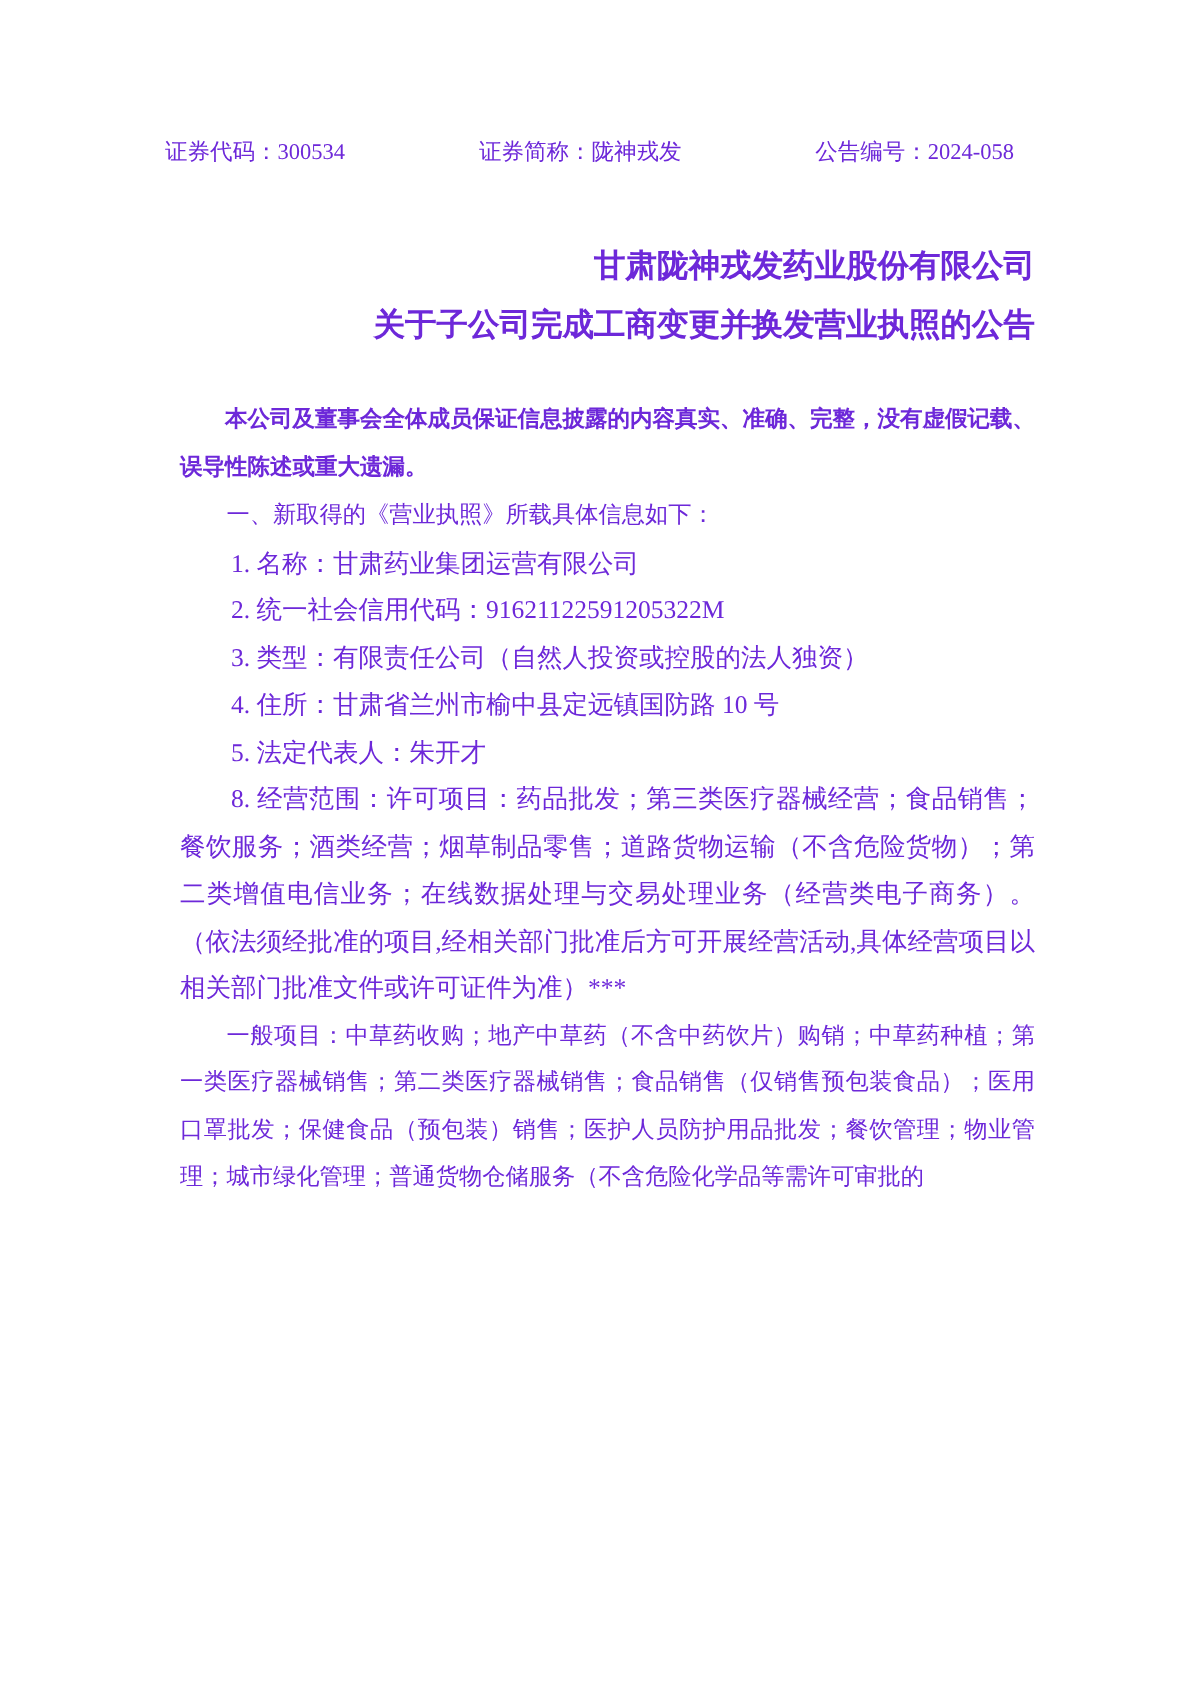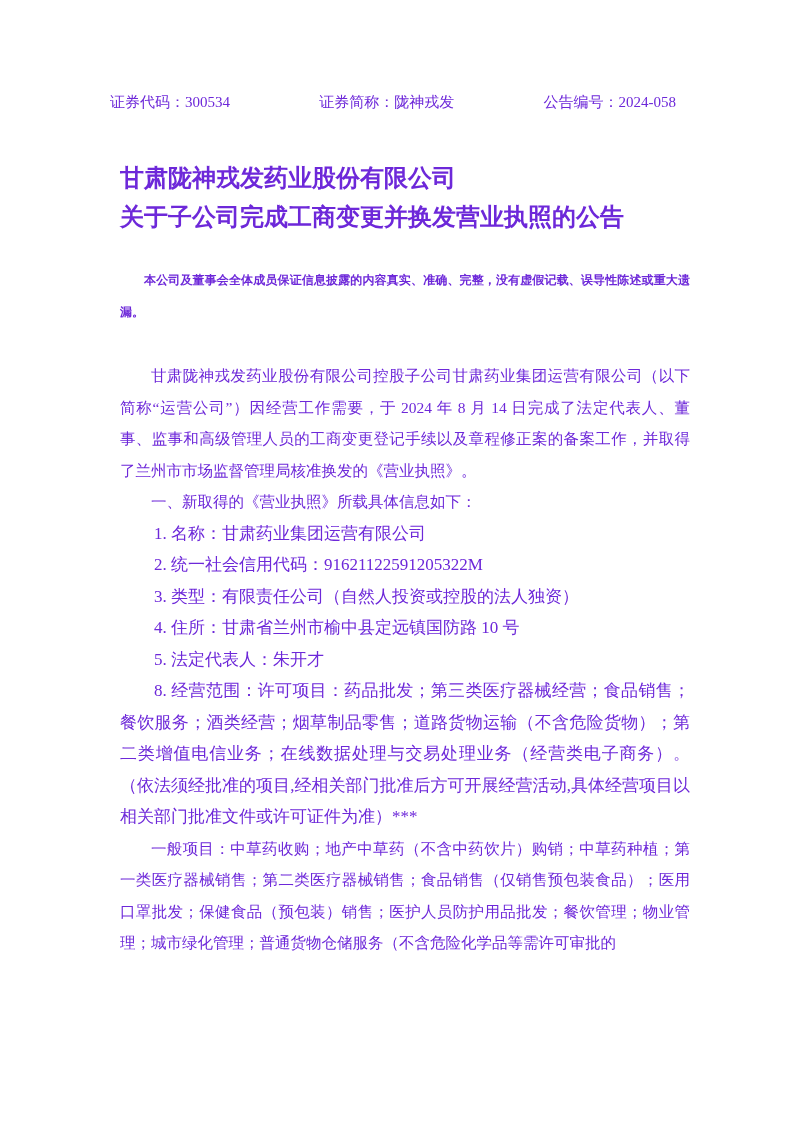--- a/index.html
+++ b/index.html
@@ -24,33 +24,33 @@
     align-items: baseline;
     font-size: 15px;
     line-height: 19px;
     margin-left: -10px;
     margin-right: 14px;
     white-space: nowrap;
   }
 
   .doc-title {
     margin-top: 46px;
-    text-align: left;
+    text-align: right;
     font-family: "Liberation Sans", "DejaVu Sans", sans-serif;
     font-weight: bold;
-    font-size: 24px;
+    font-size: 21px;
     line-height: 39px;
   }
   .doc-title .title-line { display: block; }
 
   .declaration {
     margin-top: 28px;
     font-family: "Liberation Sans", "DejaVu Sans", sans-serif;
     font-weight: bold;
-    font-size: 12px;
+    font-size: 15px;
     line-height: 32px;
     text-indent: 2em;
     text-align: justify;
   }
 
   .para {
     font-size: 15.5px;
     line-height: 31.5px;
     text-indent: 2em;
     text-align: justify;
@@ -84,21 +84,20 @@
     <span>公告编号：2024-058</span>
   </div>
 
   <h1 class="doc-title">
     <span class="title-line">甘肃陇神戎发药业股份有限公司</span>
     <span class="title-line">关于子公司完成工商变更并换发营业执照的公告</span>
   </h1>
 
   <p class="declaration">本公司及董事会全体成员保证信息披露的内容真实、准确、完整，没有虚假记载、误导性陈述或重大遗漏。</p>
 
-  <p class="para first-body">甘肃陇神戎发药业股份有限公司控股子公司甘肃药业集团运营有限公司（以下简称“运营公司”）因经营工作需要，于 2024 年 8 月 14 日完成了法定代表人、董事、监事和高级管理人员的工商变更登记手续以及章程修正案的备案工作，并取得了兰州市市场监督管理局核准换发的《营业执照》。</p>
 
   <p class="section-heading">一、新取得的《营业执照》所载具体信息如下：</p>
 
   <p class="item">1. 名称：甘肃药业集团运营有限公司</p>
   <p class="item">2. 统一社会信用代码：91621122591205322M</p>
   <p class="item">3. 类型：有限责任公司（自然人投资或控股的法人独资）</p>
   <p class="item">4. 住所：甘肃省兰州市榆中县定远镇国防路 10 号</p>
   <p class="item">5. 法定代表人：朱开才</p>
   <p class="item">8. 经营范围：许可项目：药品批发；第三类医疗器械经营；食品销售；餐饮服务；酒类经营；烟草制品零售；道路货物运输（不含危险货物）；第二类增值电信业务；在线数据处理与交易处理业务（经营类电子商务）。（依法须经批准的项目,经相关部门批准后方可开展经营活动,具体经营项目以相关部门批准文件或许可证件为准）***</p>
 

